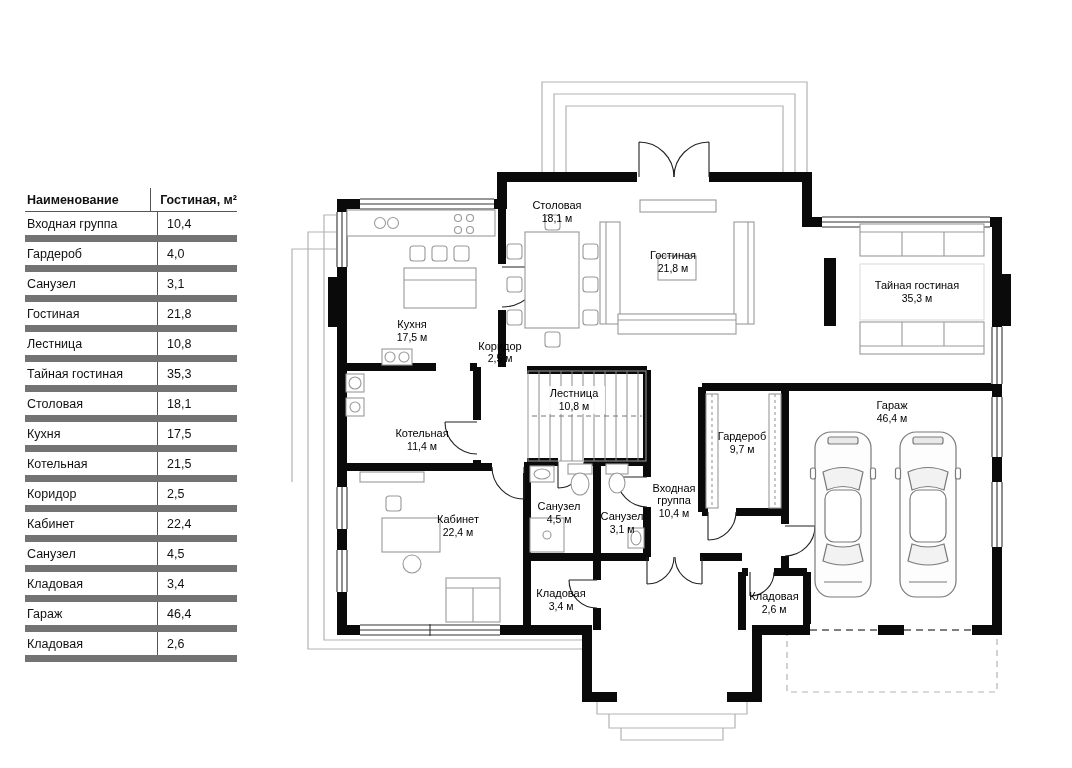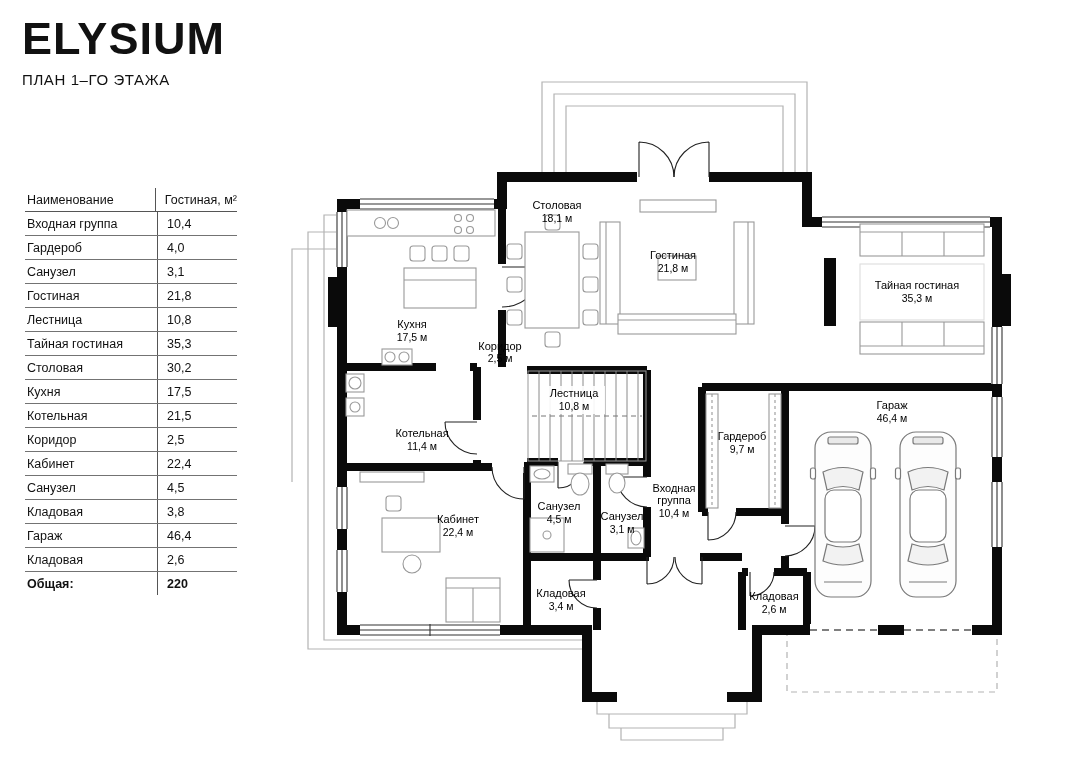--- a/index.html
+++ b/index.html
@@ -2,39 +2,35 @@
 <html><head>
 <meta charset="utf-8">
 <style>
   html,body{margin:0;padding:0;background:#fff}
   .page{position:relative;width:1072px;height:768px;background:#fff;overflow:hidden;
         font-family:"Liberation Sans",sans-serif;color:#111}
   .hdr{position:absolute;left:22px;top:16px}
   .title{font-size:45px;font-weight:bold;letter-spacing:1px;line-height:1;margin:0}
   .subtitle{margin-top:10px;font-size:15px;letter-spacing:.6px}
   .area-table{position:absolute;left:25px;top:188px;width:212px;font-size:12.5px}
-  .t-row{display:flex;align-items:stretch;border-bottom:1px solid #737373}
-  .t-head{font-weight:normal;border-bottom:1px solid #555}
+  .t-row{display:flex;align-items:stretch;border-bottom:7px solid #737373}
+  .t-head{font-weight:bold;border-bottom:1px solid #555}
   .c1{width:126px;padding:4.5px 4px 4.5px 2px;white-space:nowrap}
   .c2{flex:1;border-left:1px solid #555;padding:4.5px 0 4.5px 9px;white-space:nowrap}
   .t-total{font-weight:bold;border-bottom:none}
   .plan{position:absolute;left:262px;top:52px}
   svg text{font-family:"Liberation Sans",sans-serif;fill:#000}
   .rn{font-size:11px;text-anchor:middle}
   .ra{font-size:10.5px;text-anchor:middle}
 </style>
 </head>
 <body>
 
 <div class="page">
 
-  <div class="hdr">
-    <h1 class="title">ELYSIUM</h1>
-    <div class="subtitle">ПЛАН 1–ГО ЭТАЖА</div>
-  </div>
 
   <div class="area-table">
     <div class="t-row t-head">
       <div class="c1">Наименование</div>
       <div class="c2">Гостиная, м²</div>
     </div>
     <div class="t-row">
         <div class="c1">Входная группа</div>
         <div class="c2">10,4</div>
       </div>
@@ -53,21 +49,21 @@
     <div class="t-row">
         <div class="c1">Лестница</div>
         <div class="c2">10,8</div>
       </div>
     <div class="t-row">
         <div class="c1">Тайная гостиная</div>
         <div class="c2">35,3</div>
       </div>
     <div class="t-row">
         <div class="c1">Столовая</div>
-        <div class="c2">30,2</div>
+        <div class="c2">18,1</div>
       </div>
     <div class="t-row">
         <div class="c1">Кухня</div>
         <div class="c2">17,5</div>
       </div>
     <div class="t-row">
         <div class="c1">Котельная</div>
         <div class="c2">21,5</div>
       </div>
     <div class="t-row">
@@ -77,33 +73,29 @@
     <div class="t-row">
         <div class="c1">Кабинет</div>
         <div class="c2">22,4</div>
       </div>
     <div class="t-row">
         <div class="c1">Санузел</div>
         <div class="c2">4,5</div>
       </div>
     <div class="t-row">
         <div class="c1">Кладовая</div>
-        <div class="c2">3,8</div>
+        <div class="c2">3,4</div>
       </div>
     <div class="t-row">
         <div class="c1">Гараж</div>
         <div class="c2">46,4</div>
       </div>
     <div class="t-row">
         <div class="c1">Кладовая</div>
         <div class="c2">2,6</div>
-      </div>
-    <div class="t-row t-total">
-        <div class="c1">Общая:</div>
-        <div class="c2">220</div>
       </div>
   </div>
 
   <svg class="plan" width="800" height="710" viewBox="0 0 800 710">
 
     <g stroke="#b3b3b3" fill="none" stroke-width="1.2">
       <path d="M280,125 V30 H545 V125"></path>
       <path d="M292,125 V42 H533 V125"></path>
       <path d="M304,125 V54 H521 V125"></path>
       <path d="M80,163 H62 V588 H330"></path>

